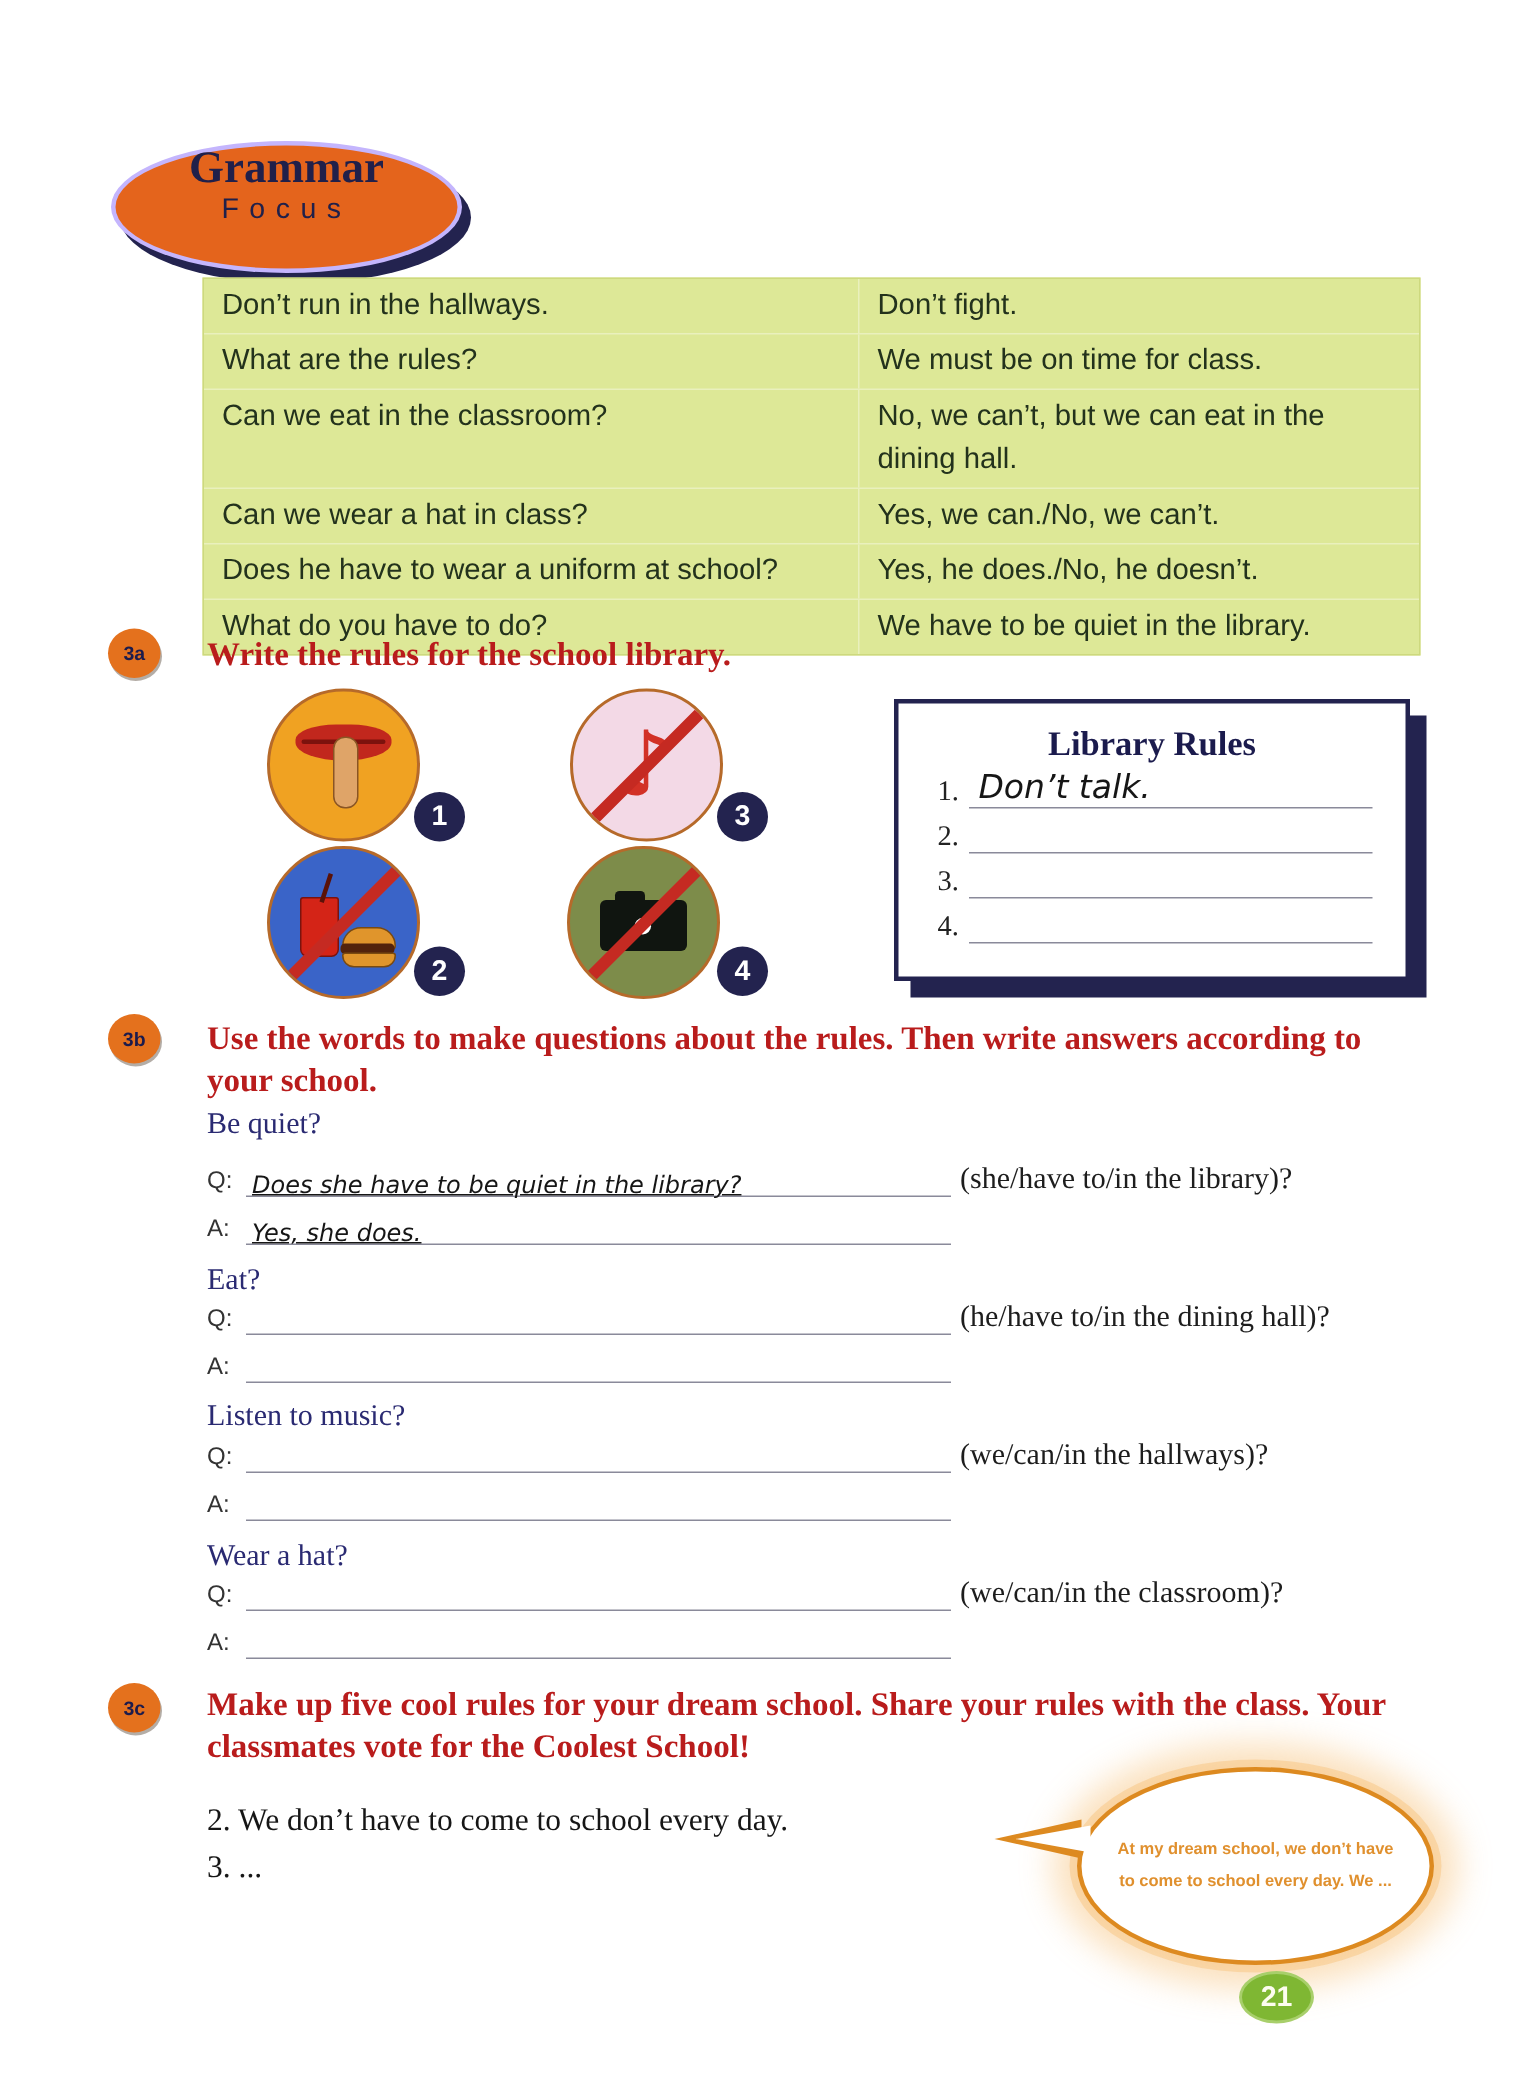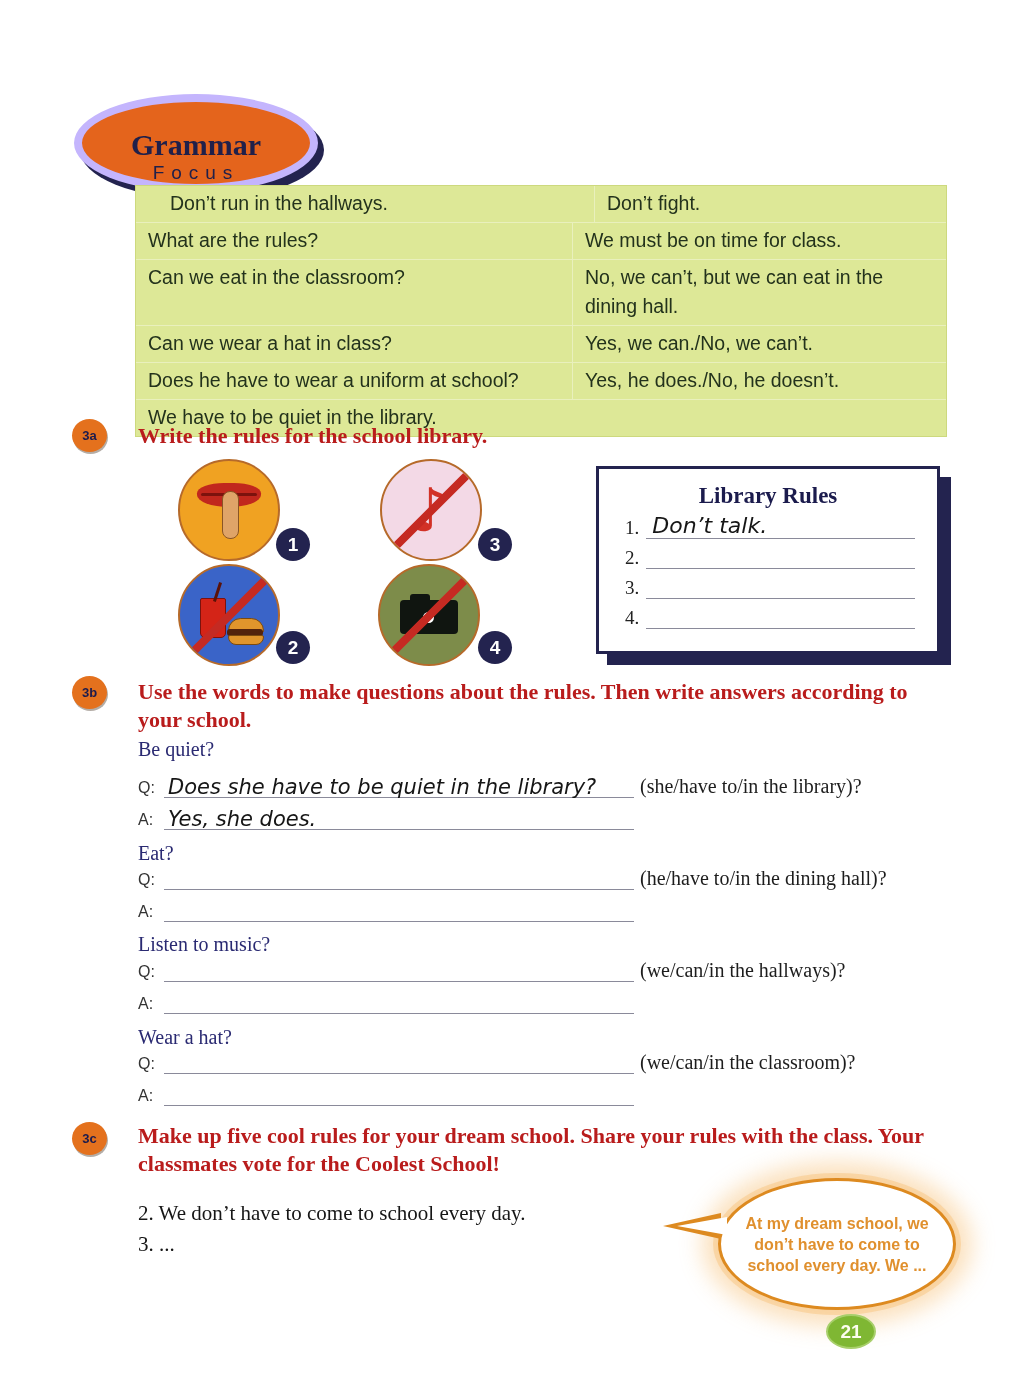--- a/index.html
+++ b/index.html
@@ -11,30 +11,30 @@
   .leader{height:0;border-top:6px dotted #1c1c52;flex:0 0 auto;}
   .leader.l1{width:130px;}
   .leader.l2{flex:1 1 auto;margin:0 8px;}
   .leader.l3{width:78px;margin-left:6px;}
   .leader-dash{height:0;border-top:4px dashed #1c1c52;width:70px;margin-left:6px;}
   .hdr-title{font-size:20px;color:#111;margin-left:8px;white-space:nowrap;}
   .hdr-unit{font-size:21px;font-weight:bold;color:#1c1c52;white-space:nowrap;letter-spacing:.5px;}
 
   
   .gf{position:absolute;left:74px;top:94px;width:228px;height:82px;background:#e4641c;
-      border:8px solid #c4b5fd;border-radius:50%;box-shadow:6px 7px 0 #23234f;
-      display:flex;flex-direction:column;align-items:center;justify-content:flex-end;}
+      border:3px solid #c4b5fd;border-radius:50%;box-shadow:6px 7px 0 #23234f;
+      display:flex;flex-direction:column;align-items:center;justify-content:flex-start;}
   .gf .g1{font-family:"Liberation Serif",serif;font-weight:bold;font-size:30px;color:#20204a;line-height:30px;}
   .gf .g2{font-weight:normal;font-size:19px;letter-spacing:7px;color:#20204a;margin-top:2px;}
 
   
   .gtable{position:absolute;left:135px;top:185px;width:810px;background:#dde897;
           border:1px solid #cdd97e;font-size:19.5px;color:#23321c;}
   .grow{display:flex;border-top:1px solid #e9f0bd;}
-  .grow:first-child{border-top:none;padding-left:22px;}
+  .grow:first-child{border-top:none;}
   .gcell{padding:3px 12px 4px 12px;line-height:29px;}
   .gq{width:412px;border-right:1px solid #e9f0bd;}
   .ga{flex:1;}
 
   
   .badge{position:absolute;width:35px;height:33px;background:#e4711d;border-radius:50%;
          display:flex;align-items:center;justify-content:center;
          font-weight:bold;font-size:13px;color:#1b1b4d;box-shadow:1px 2px 0 rgba(40,20,0,.35);}
   .sec-head{position:absolute;font-family:"Liberation Serif",serif;font-weight:bold;
             font-size:22px;color:#b91c1c;line-height:28px;}
@@ -78,35 +78,35 @@
   .lib-write{flex:1;border-bottom:1.5px solid #8a8a9a;position:relative;height:100%;}
   .hand{font-family:"DejaVu Sans",sans-serif;font-style:italic;color:#161616;}
   .lib-write .hand{position:absolute;left:6px;bottom:0;font-size:22px;white-space:nowrap;}
 
   
   .prompt{position:absolute;left:138px;font-family:"Liberation Serif",serif;font-weight:normal;
           font-size:20px;color:#2a2a72;}
   .qa-row{position:absolute;left:138px;display:flex;align-items:flex-end;height:26px;}
   .qa-label{font-size:16px;color:#333;width:26px;flex:0 0 auto;padding-bottom:1px;}
   .write-line{position:relative;border-bottom:1.5px solid #8a8a9a;height:100%;flex:0 0 auto;}
-  .write-line .hand{position:absolute;left:4px;bottom:-2px;font-size:21px;white-space:nowrap;}
+  .write-line .hand{position:absolute;left:4px;bottom:-2px;font-size:16px;white-space:nowrap;text-decoration:underline;}
   .qa-hint{font-family:"Liberation Serif",serif;font-size:20px;color:#1d1d1d;margin-left:6px;white-space:nowrap;padding-bottom:0;}
 
   
   .rule-list{position:absolute;left:138px;top:1198px;font-family:"Liberation Serif",serif;
              font-size:21px;color:#161616;line-height:31px;}
   .bubble{position:absolute;left:718px;top:1178px;width:232px;height:126px;background:#fff;
           border:3px solid #dd8a20;border-radius:50%;
           box-shadow:0 0 0 5px rgba(244,176,84,.30), 0 0 22px 16px rgba(244,176,84,.38);
           display:flex;align-items:center;justify-content:center;text-align:center;}
   .bubble:before{content:"";position:absolute;left:-58px;top:32px;border-style:solid;
                  border-width:13px 58px 13px 0;border-color:transparent #dd8a20 transparent transparent;}
   .bubble:after{content:"";position:absolute;left:-44px;top:36px;border-style:solid;
                 border-width:9px 50px 9px 0;border-color:transparent #ffffff transparent transparent;}
-  .bubble-text{width:196px;font-size:16px;line-height:21px;color:#e0902e;font-weight:bold;}
+  .bubble-text{width:196px;font-size:11px;line-height:21px;color:#e0902e;font-weight:bold;}
 
   .page-num{position:absolute;left:826px;top:1314px;width:46px;height:31px;background:#7fb733;
             border-radius:50%;display:flex;align-items:center;justify-content:center;
             color:#fdfdef;font-weight:bold;font-size:19px;border:2px solid #a8cf6b;}
 </style>
 </head>
 <body>
 
 <div class="page">
 
@@ -131,20 +131,21 @@
     </div>
     <div class="grow">
       <div class="gcell gq">Can we wear a hat in class?</div>
       <div class="gcell ga">Yes, we can./No, we can’t.</div>
     </div>
     <div class="grow">
       <div class="gcell gq">Does he have to wear a uniform at school?</div>
       <div class="gcell ga">Yes, he does./No, he doesn’t.</div>
     </div>
     <div class="grow">
+      <div class="gcell gq">What do you have to do?</div>
       <div class="gcell ga">We have to be quiet in the library.</div>
     </div>
   </div>
 
   <div class="badge" style="left:72px;top:419px;">3a</div>
   <div class="sec-head" style="left:138px;top:422px;width:680px;">Write the rules for the school library.</div>
 
   <div class="circle-icon" style="left:178px;top:459px;background:#f0a222;">
     <div class="lips"></div>
     <div class="finger"></div>

